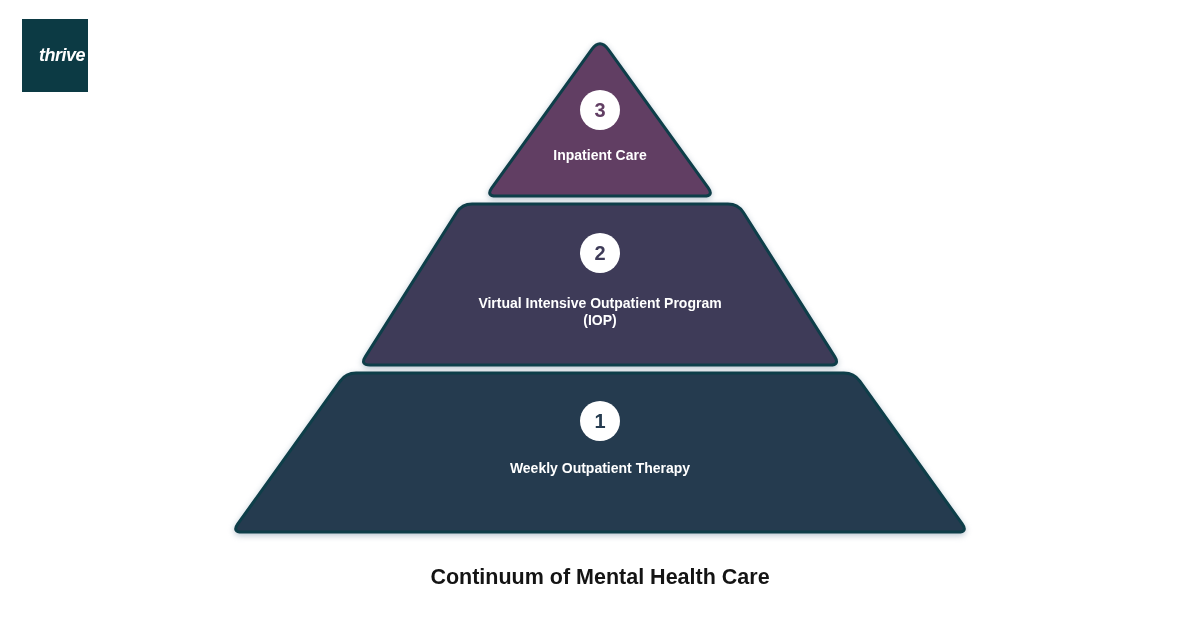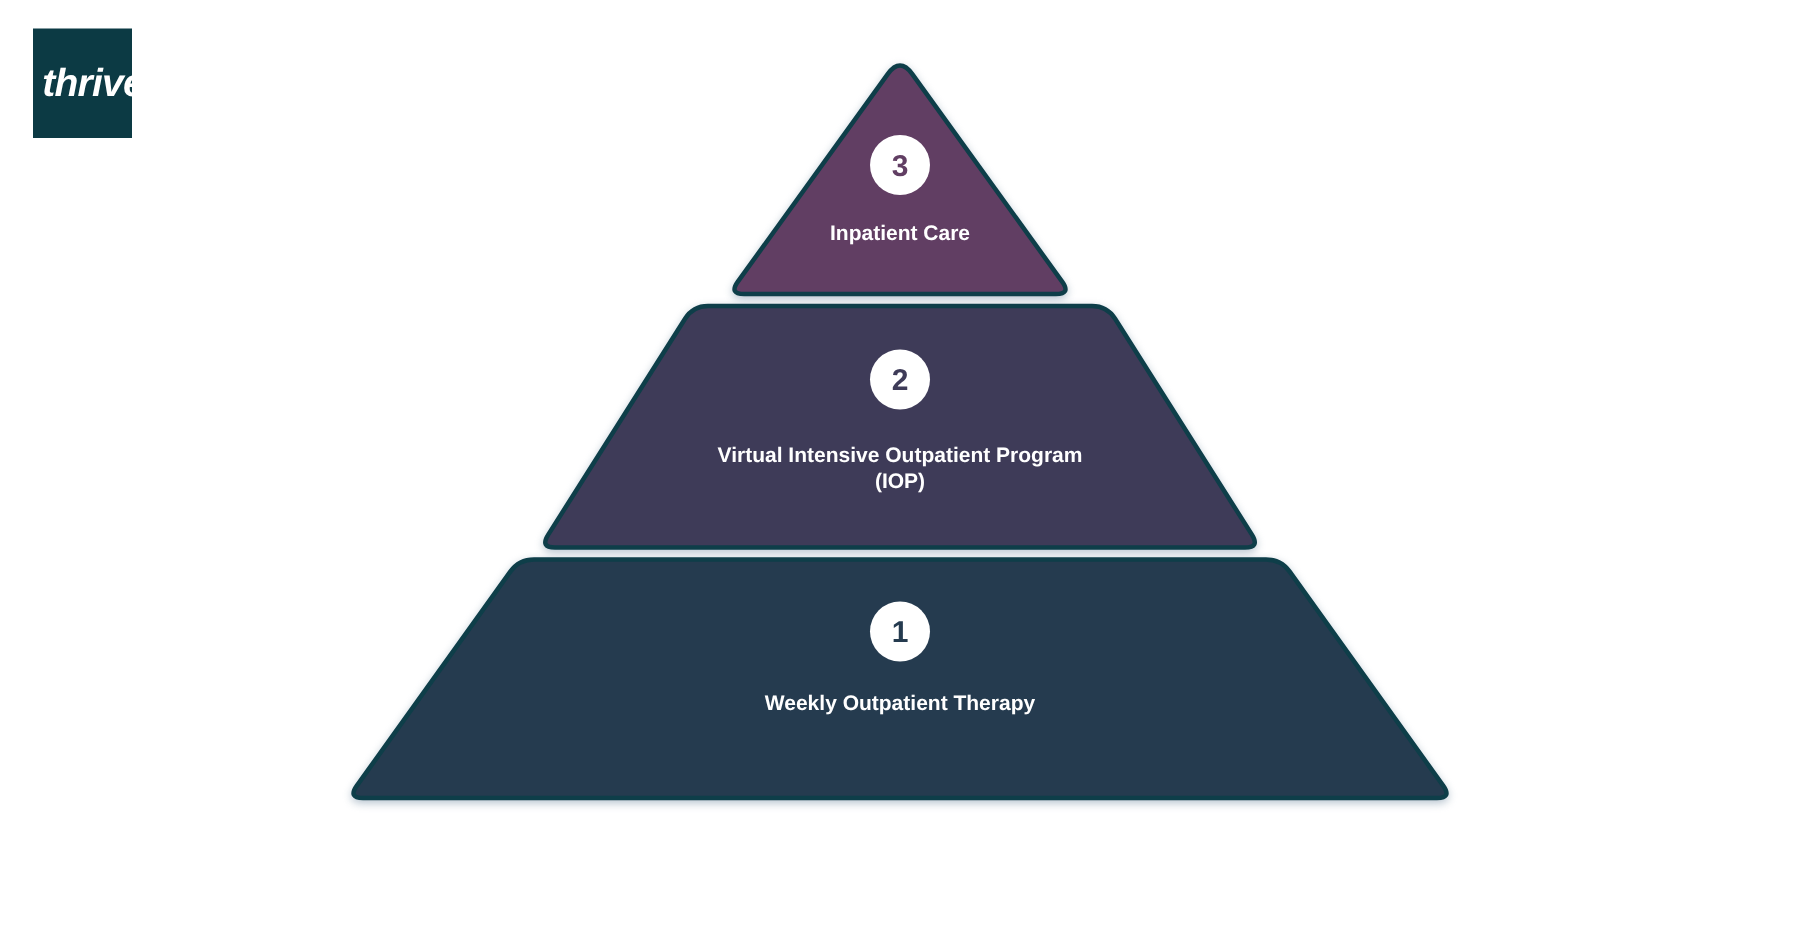--- a/index.html
+++ b/index.html
@@ -22,21 +22,21 @@
     height: 73px;
     background: #0c3a44;
     display: flex;
     align-items: center;
     justify-content: center;
   }
   .logo-text {
     color: #ffffff;
     font-weight: bold;
     font-style: italic;
-    font-size: 26px;
+    font-size: 18px;
     letter-spacing: -0.5px;
     margin-left: 14px;
   }
   svg.pyramid {
     position: absolute;
     left: 0;
     top: 0;
   }
   .shape {
     stroke: #0e3e49;
@@ -93,14 +93,15 @@
     <circle class="badge" cx="600" cy="253" r="20"></circle>
     <text class="num" x="600" y="260" fill="#3e3b58">2</text>
     <text class="lvl-label" x="600" y="308">Virtual Intensive Outpatient Program</text>
     <text class="lvl-label" x="600" y="325">(IOP)</text>
 
     <circle class="badge" cx="600" cy="421" r="20"></circle>
     <text class="num" x="600" y="428" fill="#253b4f">1</text>
     <text class="lvl-label" x="600" y="473">Weekly Outpatient Therapy</text>
   </svg>
 
+  <div class="diagram-title">Continuum of Mental Health Care</div>
 
 </div>
 
 </body></html>

